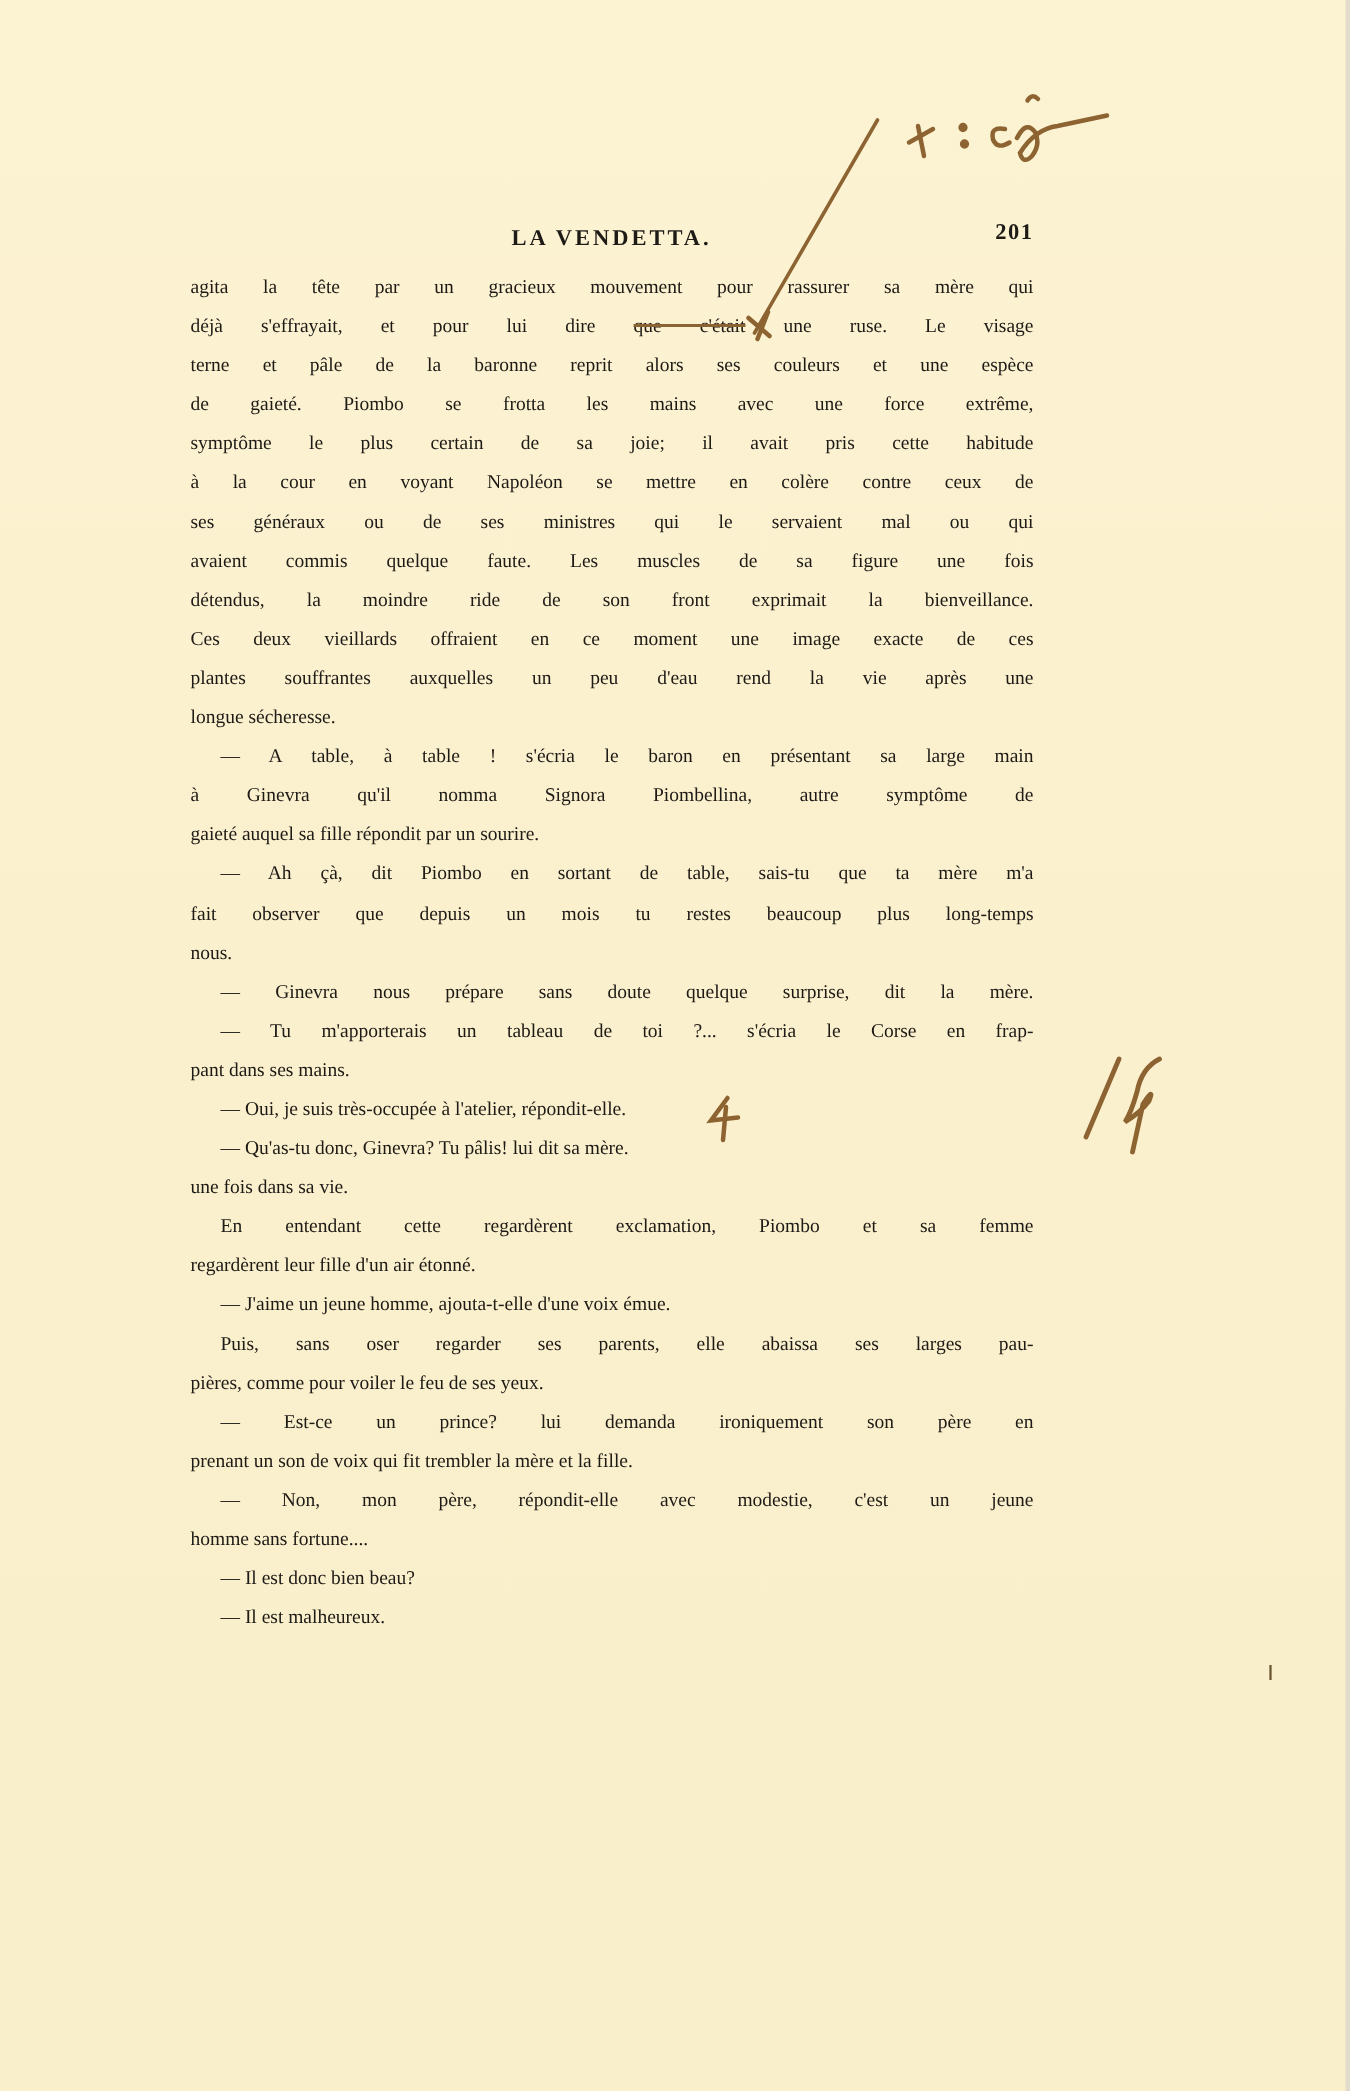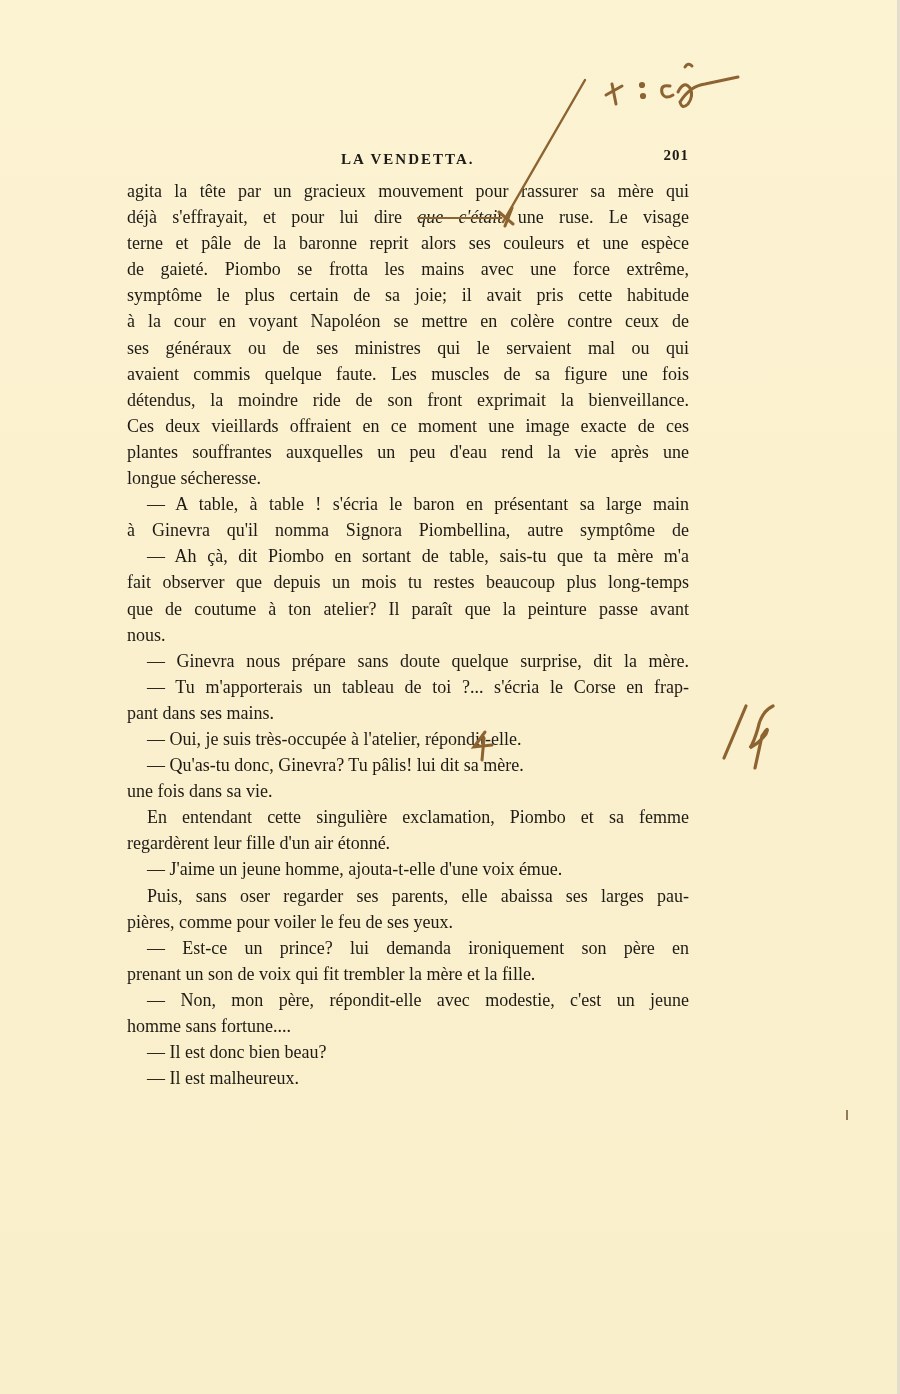--- a/index.html
+++ b/index.html
@@ -48,42 +48,41 @@
       top: 0;
       font-size: 15px;
       font-weight: bold;
       letter-spacing: 1px;
     }
     .body-text {
       position: absolute;
       top: 178px;
       left: 127px;
       width: 562px;
-      font-size: 18px;
+      font-size: 13px;
       line-height: 26.1px;
       font-stretch: condensed;
     }
     .line {
       display: block;
       white-space: nowrap;
       text-align: justify;
       text-align-last: justify;
       height: 26.1px;
     }
     .line.last {
       text-align-last: left;
     }
     .line.indent {
       padding-left: 20px;
     }
     .strike {
       text-decoration: line-through;
       text-decoration-color: #8a6433;
       text-decoration-thickness: 2px;
-      font-style: italic;
     }
     svg.ink {
       position: absolute;
       left: 0; top: 0;
       width: 900px; height: 1394px;
       pointer-events: none;
     }
   </style>
 </head>
 <body>
@@ -104,31 +103,31 @@
     <span class="line"><span>symptôme le plus certain de sa joie; il avait pris cette habitude</span></span>
     <span class="line"><span>à la cour en voyant Napoléon se mettre en colère contre ceux de</span></span>
     <span class="line"><span>ses généraux ou de ses ministres qui le servaient mal ou qui</span></span>
     <span class="line"><span>avaient commis quelque faute. Les muscles de sa figure une fois</span></span>
     <span class="line"><span>détendus, la moindre ride de son front exprimait la bienveillance.</span></span>
     <span class="line"><span>Ces deux vieillards offraient en ce moment une image exacte de ces</span></span>
     <span class="line"><span>plantes souffrantes auxquelles un peu d'eau rend la vie après une</span></span>
     <span class="line last"><span>longue sécheresse.</span></span>
     <span class="line indent"><span>— A table, à table ! s'écria le baron en présentant sa large main</span></span>
     <span class="line"><span>à Ginevra qu'il nomma Signora Piombellina, autre symptôme de</span></span>
+    <span class="line last"><span>gaieté auquel sa fille répondit par un sourire.</span></span>
     <span class="line indent"><span>— Ah çà, dit Piombo en sortant de table, sais-tu que ta mère m'a</span></span>
     <span class="line"><span>fait observer que depuis un mois tu restes beaucoup plus long-temps</span></span>
-    <span class="line"><span>que de coutume à ton atelier? Il paraît que la peinture passe avant</span></span>
     <span class="line last"><span>nous.</span></span>
     <span class="line indent"><span>— Ginevra nous prépare sans doute quelque surprise, dit la mère.</span></span>
     <span class="line indent"><span>— Tu m'apporterais un tableau de toi ?... s'écria le Corse en frap-</span></span>
     <span class="line last"><span>pant dans ses mains.</span></span>
     <span class="line indent last"><span>— Oui, je suis très-occupée à l'atelier, répondit-elle.</span></span>
     <span class="line indent last"><span>— Qu'as-tu donc, Ginevra? Tu pâlis! lui dit sa mère.</span></span>
     <span class="line last"><span>une fois dans sa vie.</span></span>
-    <span class="line indent"><span>En entendant cette singulière exclamation, Piombo et sa femme</span></span>
+    <span class="line indent"><span>En entendant cette regardèrent exclamation, Piombo et sa femme</span></span>
     <span class="line last"><span>regardèrent leur fille d'un air étonné.</span></span>
     <span class="line indent last"><span>— J'aime un jeune homme, ajouta-t-elle d'une voix émue.</span></span>
     <span class="line indent"><span>Puis, sans oser regarder ses parents, elle abaissa ses larges pau-</span></span>
     <span class="line last"><span>pières, comme pour voiler le feu de ses yeux.</span></span>
     <span class="line indent"><span>— Est-ce un prince? lui demanda ironiquement son père en</span></span>
     <span class="line last"><span>prenant un son de voix qui fit trembler la mère et la fille.</span></span>
     <span class="line indent"><span>— Non, mon père, répondit-elle avec modestie, c'est un jeune</span></span>
     <span class="line last"><span>homme sans fortune....</span></span>
     <span class="line indent last"><span>— Il est donc bien beau?</span></span>
     <span class="line indent last"><span>— Il est malheureux.</span></span>

